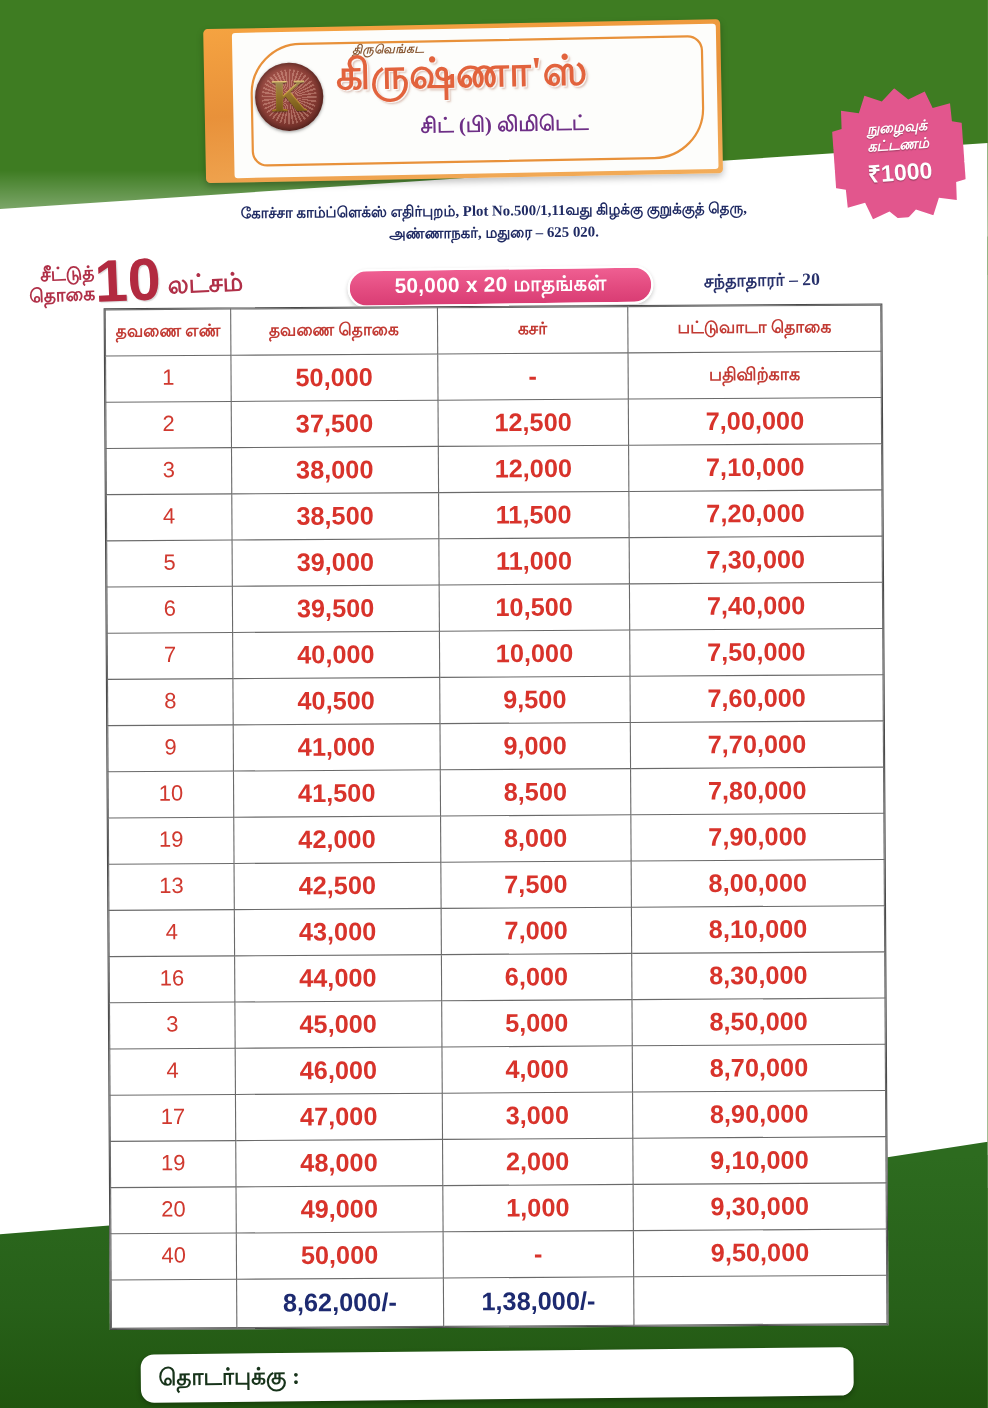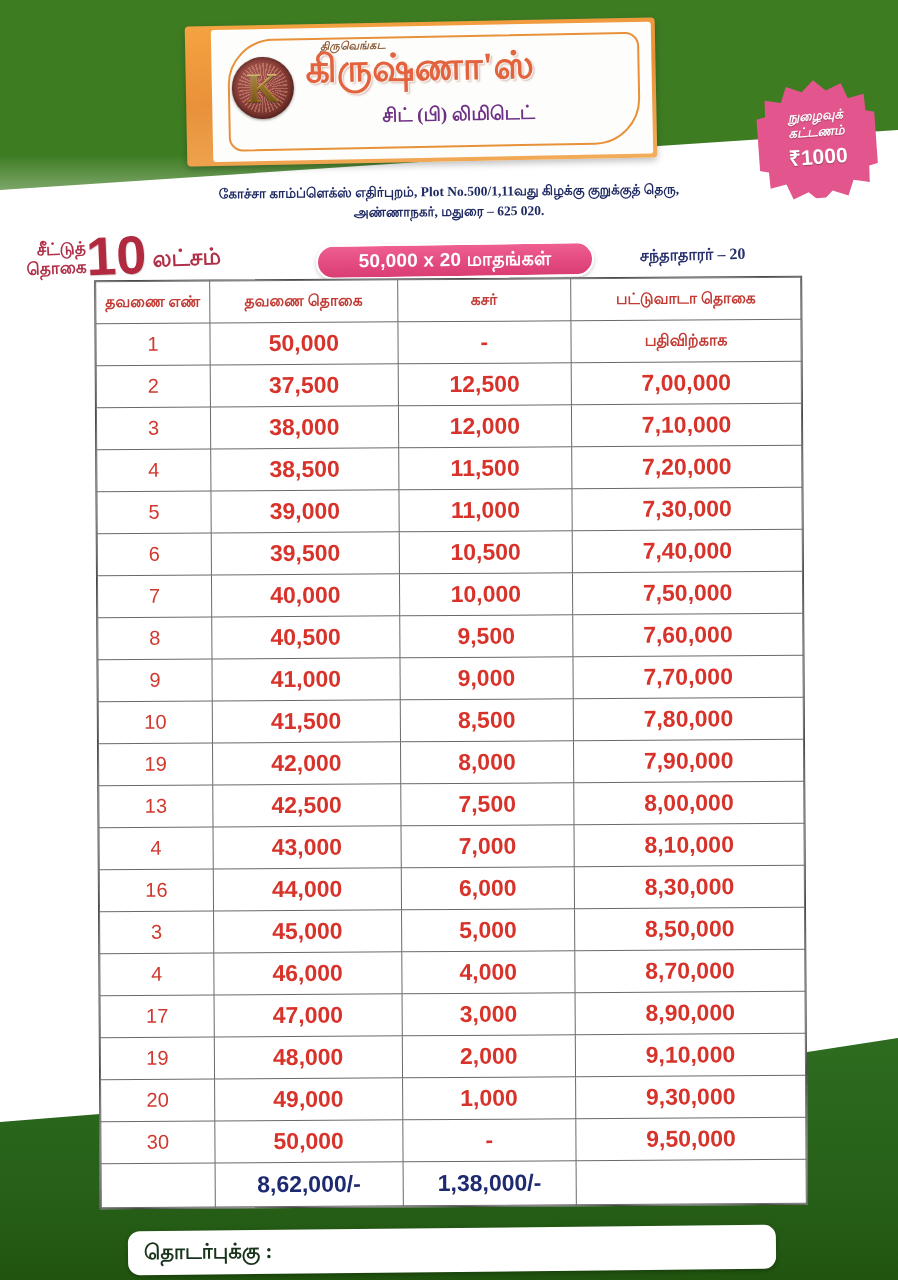--- a/index.html
+++ b/index.html
@@ -416,21 +416,21 @@
           <td class="c-disc">2,000</td>
           <td class="c-pay">9,10,000</td>
         </tr>
         <tr>
           <td class="c-no">20</td>
           <td class="c-amt">49,000</td>
           <td class="c-disc">1,000</td>
           <td class="c-pay">9,30,000</td>
         </tr>
         <tr>
-          <td class="c-no">30</td>
+          <td class="c-no">40</td>
           <td class="c-amt">50,000</td>
           <td class="c-disc">-</td>
           <td class="c-pay">9,50,000</td>
         </tr>
         <tr class="total-row">
           <td></td>
           <td>8,62,000/-</td>
           <td>1,38,000/-</td>
           <td></td>
         </tr>

